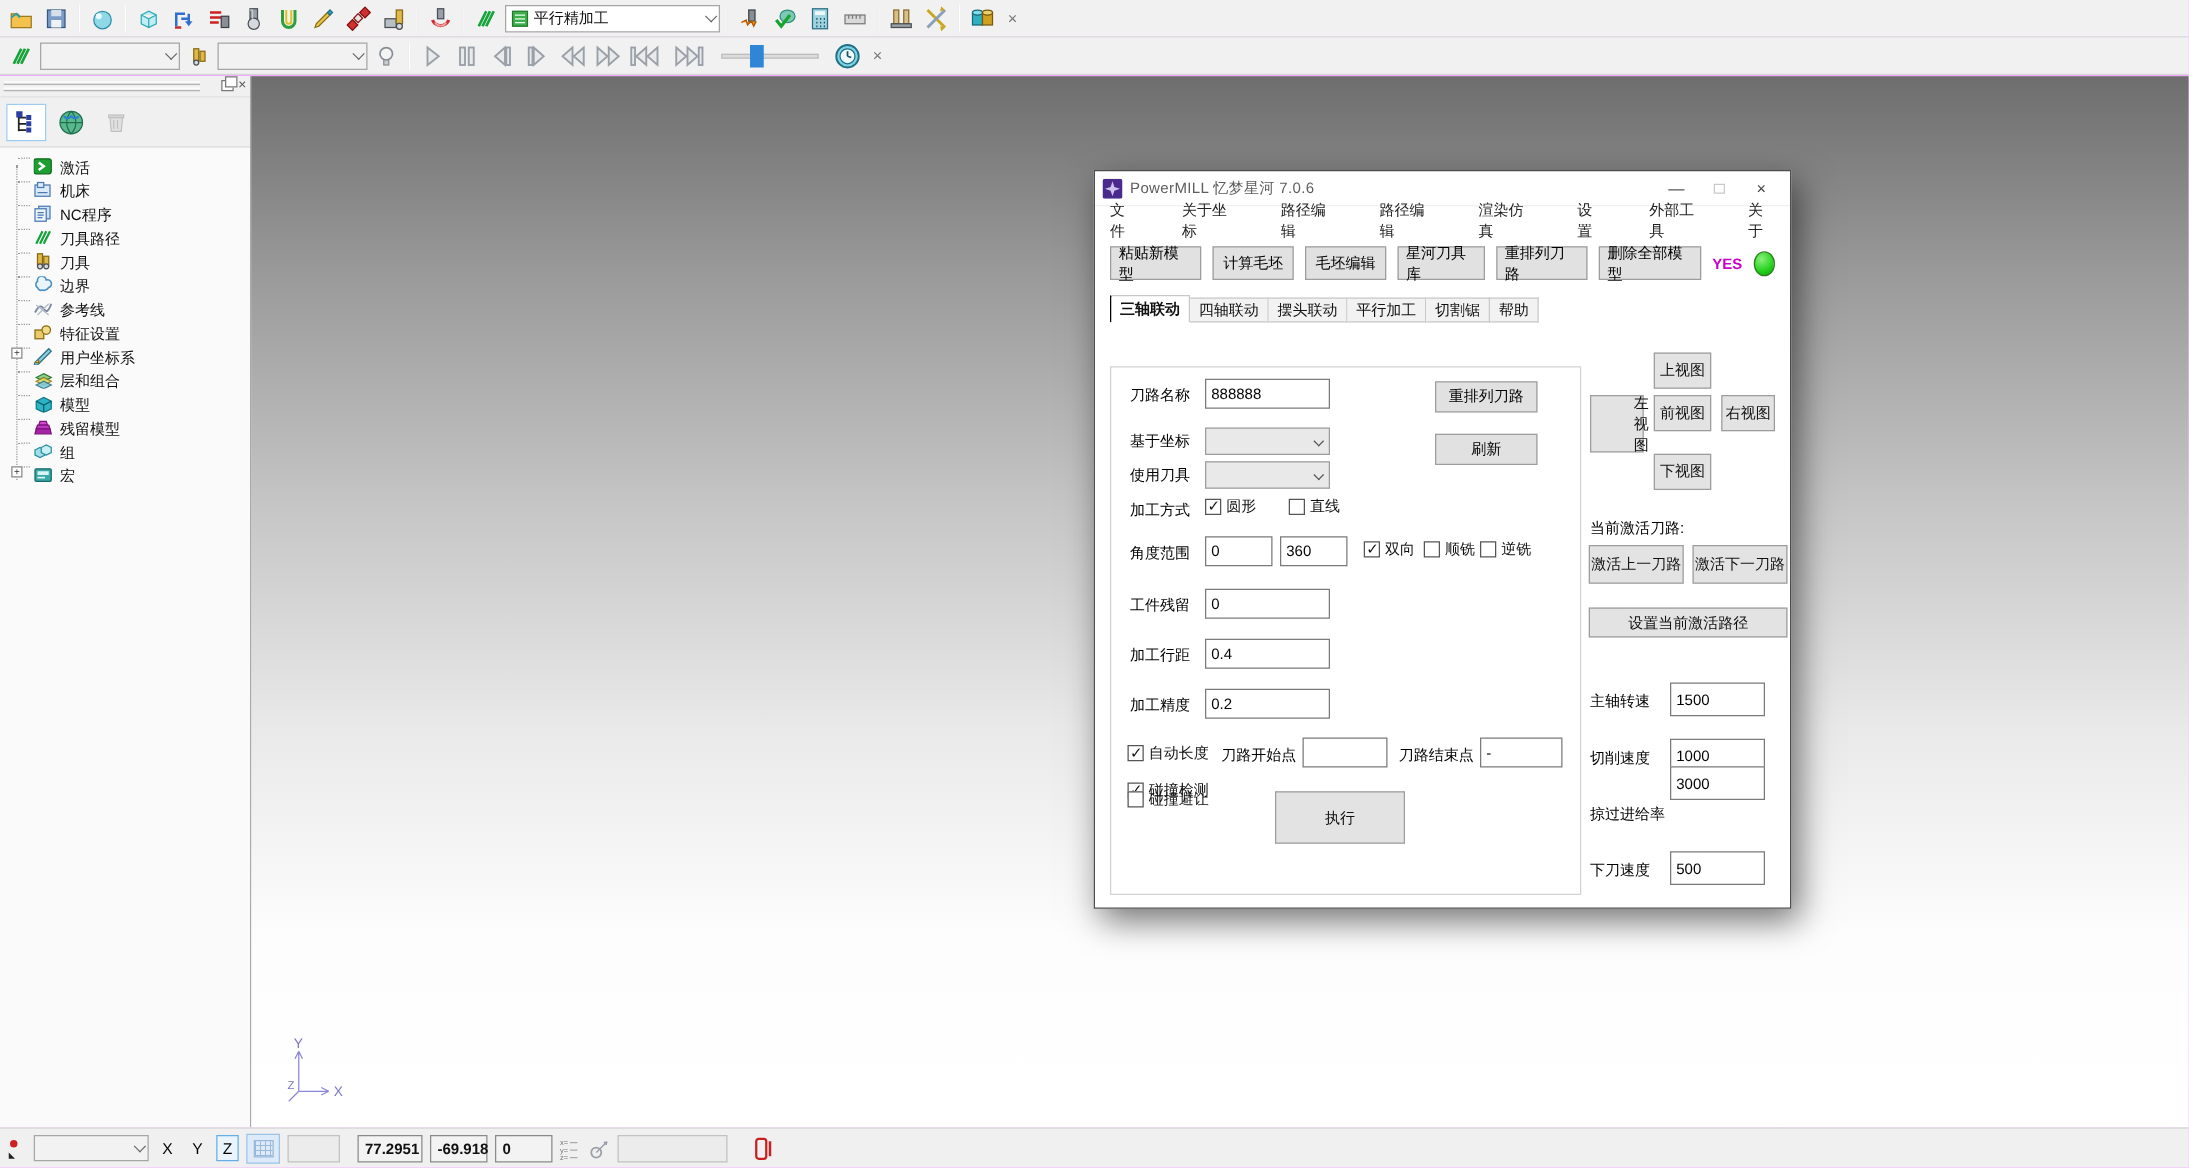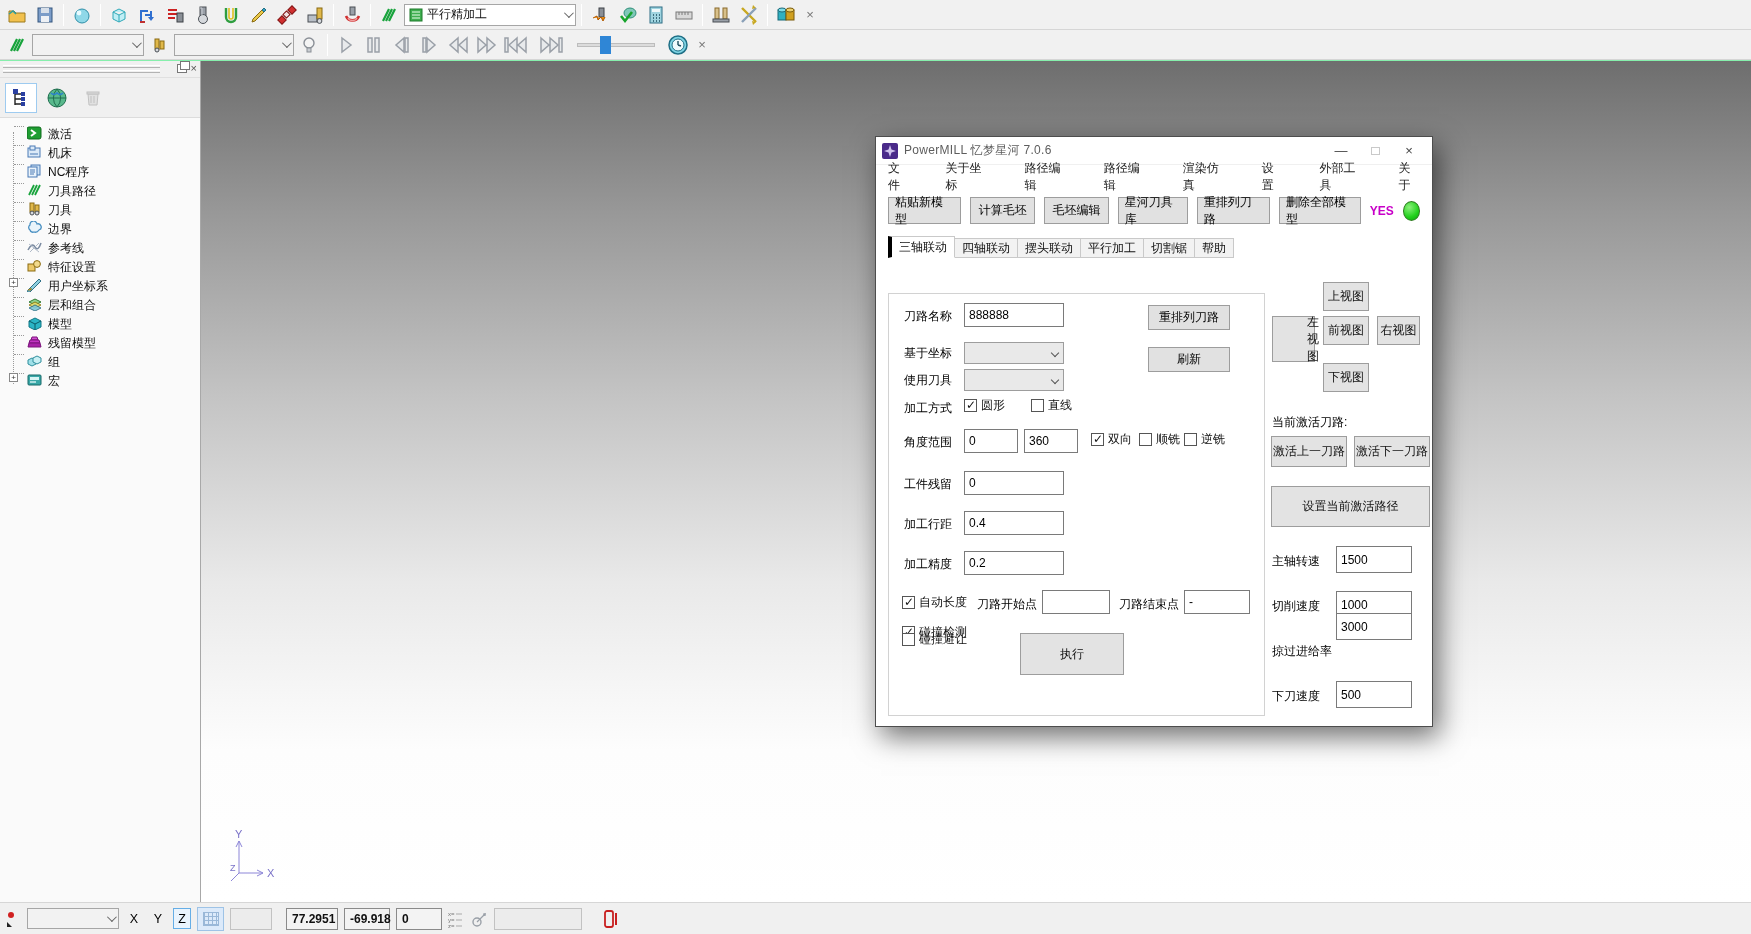--- a/index.html
+++ b/index.html
@@ -1,18 +1,18 @@
 <!DOCTYPE html>
 <html><head>
 <meta charset="utf-8">
 <style>
   * { margin:0; padding:0; box-sizing:border-box; }
   html,body { width:1751px; height:934px; overflow:hidden;
     font-family:"Liberation Sans","DejaVu Sans",sans-serif; font-size:12px; color:#111; }
-  .screen { position:relative; width:1751px; height:934px; background:#86efac; }
+  .screen { position:relative; width:1751px; height:934px; background:#f0abfc; }
 
   
   .toolbar { position:absolute; left:0; width:1751px; height:30px; background:#f1f1f1;
     border-bottom:1px solid #d6d6d6; display:flex; align-items:center; padding:0 4px; gap:2px; }
   .tb1 { top:0; } .tb2 { top:30px; }
   .tbtn { width:26px; height:26px; display:flex; align-items:center; justify-content:center; border:1px solid transparent; }
   .sep { width:1px; height:22px; background:#c9c9c9; border-right:1px solid #fff; margin:0 3px; }
   .combo { height:22px; background:#fff; border:1px solid #a6a6a6; display:flex; align-items:center; padding:0 4px; gap:4px; position:relative; }
   .combo .chev { margin-left:auto; width:7px; height:7px; border-right:1px solid #666; border-bottom:1px solid #666; transform:rotate(45deg) translateY(-2px); }
   .combo.gray { background:#f2f2f2; }
@@ -53,21 +53,21 @@
   .dlg-wbtns { margin-left:auto; display:flex; align-items:center; }
   .wbtn { width:34px; height:24px; display:flex; align-items:center; justify-content:center; color:#444; font-size:13px; }
   .wbtn.max { color:#c9c9c9; }
   .dlg-menu { height:24px; display:flex; align-items:center; gap:36px; padding:0 12px; font-size:12px; color:#222; }
   .btnrow { display:flex; align-items:center; gap:9px; padding:0 12px; margin-top:8px; }
   .btn { height:27px; background:#e1e1e1; border:1px solid #9d9d9d; display:flex; align-items:center; justify-content:center; font-size:12px; color:#000; padding:0 6px; }
   .magenta { color:#c800c8; font-weight:bold; font-size:12px; }
   .led { width:20px; height:20px; border-radius:50%; background:radial-gradient(circle at 35% 30%,#8cf07c,#22d11c 60%,#0f9e0c); border:1px solid #2e7d1f; }
   .tabstrip { display:flex; align-items:flex-end; padding:0 12px; margin-top:12px; height:22px; }
   .tab { height:20px; padding:0 7px; display:flex; align-items:center; font-size:12px; background:#f2f2f2; border:1px solid #c9c9c9; border-left:none; }
-  .tab:first-child { border-left:4px solid #000000; }
+  .tab:first-child { border-left:1px solid #000000;font-weight:bold; }
   .tab.active { background:#fff; height:22px; border-bottom:1px solid #fff; position:relative; z-index:2; }
   .tabpanel { position:absolute; left:12px; top:156px; width:377px; height:423px; border:1px solid #d2d2d2; background:#fff; }
   .frow { position:absolute; display:flex; align-items:center; }
   .flabel { font-size:12px; color:#000; }
   .tinput { height:24px; border:1px solid #7a7a7a; font-size:12px; padding:0 4px; font-family:inherit; background:#fff; color:#000; }
   .dcombo { width:100px; height:22px; background:#e9e9e9; border:1px solid #9d9d9d; position:relative; }
   .dcombo .chev { position:absolute; right:5px; top:7px; width:6px; height:6px; border-right:1px solid #555; border-bottom:1px solid #555; transform:rotate(45deg); }
   .cb { display:flex; align-items:center; gap:4px; font-size:12px; }
   .cb .box { width:13px; height:13px; border:1px solid #555; background:#fff; position:relative; }
   .cb.checked .box::after { content:"✓"; position:absolute; left:1px; top:-2px; font-size:12px; color:#111; }
@@ -666,21 +666,21 @@
 
       <div class="bigbtn" style="position:absolute; left:447px; top:145px; width:46px; height:29px;">上视图</div>
       <div class="bigbtn" style="position:absolute; left:396px; top:179px; width:43px; height:46px;padding-left:39px;">左视图</div>
       <div class="bigbtn" style="position:absolute; left:447px; top:179px; width:46px; height:29px;">前视图</div>
       <div class="bigbtn" style="position:absolute; left:501px; top:179px; width:43px; height:29px;">右视图</div>
       <div class="bigbtn" style="position:absolute; left:447px; top:226px; width:46px; height:29px;">下视图</div>
 
       <span class="rp-label" style="left:396px; top:277px;">当前激活刀路:</span>
       <div class="bigbtn" style="position:absolute; left:395px; top:299px; width:76px; height:31px;">激活上一刀路</div>
       <div class="bigbtn" style="position:absolute; left:478px; top:299px; width:76px; height:31px;">激活下一刀路</div>
-      <div class="bigbtn" style="position:absolute; left:395px; top:349px; width:159px; height:41px;">设置当前激活路径</div>
+      <div class="bigbtn" style="position:absolute; left:395px; top:349px; width:159px; height:24px;">设置当前激活路径</div>
 
       <span class="rp-label" style="left:396px; top:416px;">主轴转速</span>
       <input class="tinput" style="position: absolute; left: 460px; top: 409px; width: 76px; height: 27px;" value="1500">
       <span class="rp-label" style="left:396px; top:461px;">切削速度</span>
       <input class="tinput" style="position: absolute; left: 460px; top: 454px; width: 76px; height: 27px;" value="1000">
       <span class="rp-label" style="left:396px; top:506px;">掠过进给率</span>
       <input class="tinput" style="position: absolute; left: 460px; top: 476px; width: 76px; height: 27px;" value="3000">
       <span class="rp-label" style="left:396px; top:551px;">下刀速度</span>
       <input class="tinput" style="position: absolute; left: 460px; top: 544px; width: 76px; height: 27px;" value="500">
     </div>

